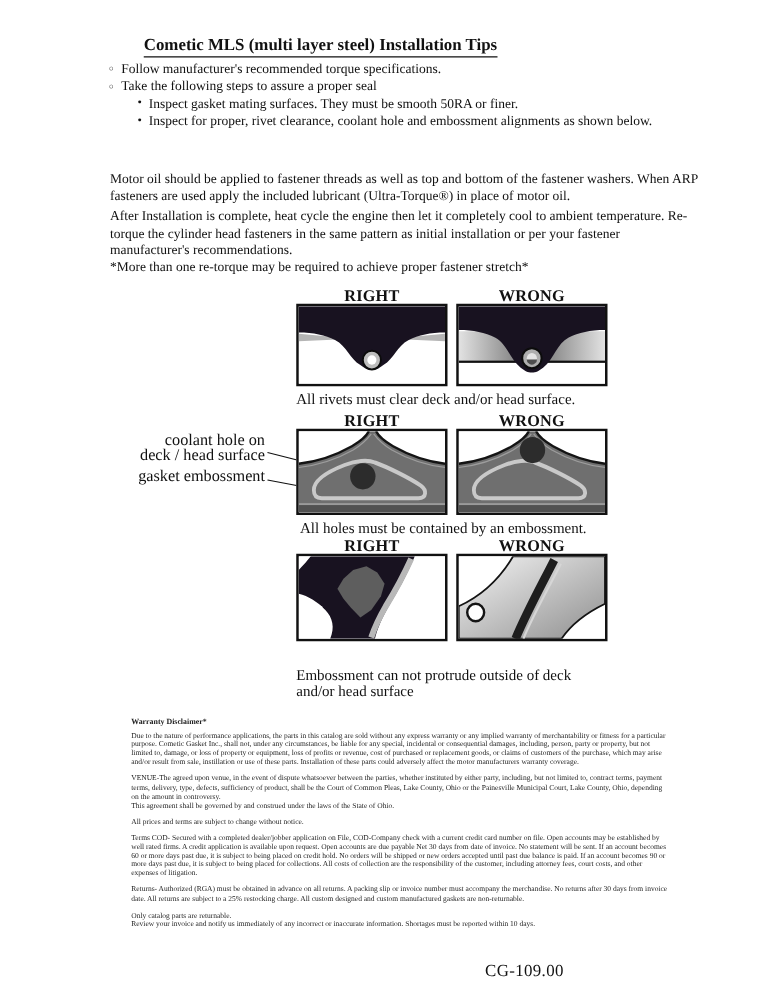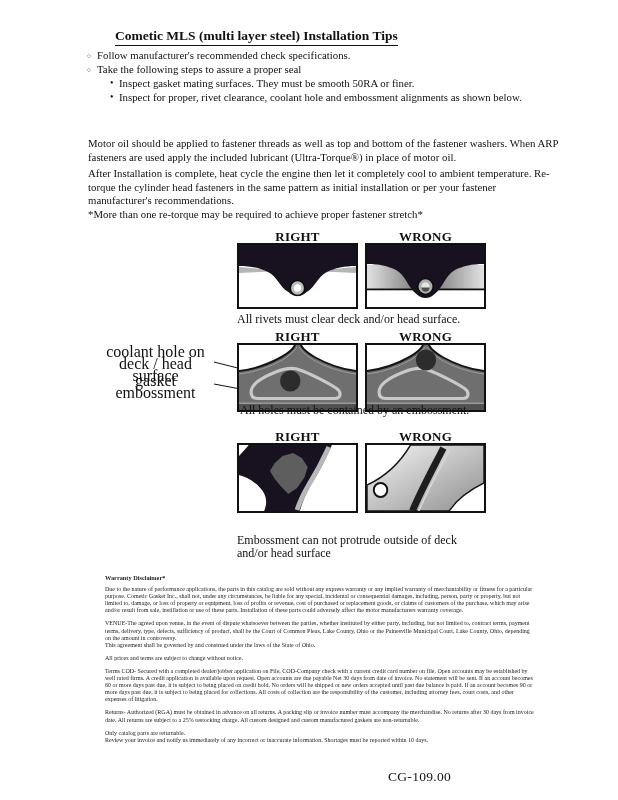--- a/index.html
+++ b/index.html
@@ -18,35 +18,35 @@
   .tip{position:relative;padding-left:9px;}
   .tip::before{content:"\25CB";position:absolute;left:-1px;top:1px;font-size:6.5px;}
   .subtip{position:relative;margin-left:22px;padding-left:9px;}
   .subtip::before{content:"\2022";position:absolute;left:0;top:0;font-size:10px;}
   .diesel-head{left:88px;top:120px;font-size:12.5px;font-weight:bold;}
   .para{left:88px;width:474px;font-size:10.8px;line-height:13.5px;}
   .fig-label{width:121px;text-align:center;font-size:13px;font-weight:600;letter-spacing:.2px;}
   .fig-box{width:121px;box-sizing:border-box;border:2px solid #111;background:#fff;}
   .fig-box svg{display:block;width:100%;height:100%;}
   .caption{font-size:12px;line-height:12.5px;}
-  .ann-label{width:113px;text-align:center;font-size:16px;line-height:12px;}
+  .ann-label{width:113px;text-align:right;font-size:13px;line-height:12px;}
   .legal{left:105px;top:574px;width:430px;font-size:6px;line-height:7.1px;color:#222;}
   .legal .lhead{font-weight:bold;margin-bottom:5px;font-size:6.3px;}
   .legal p{margin:0 0 6px 0;white-space:pre-line;}
   .page-code{left:388px;top:769px;font-size:13.5px;letter-spacing:.3px;}
 </style>
 </head>
 <body>
 
 <div class="page">
 
   <div class="abs title">Cometic MLS (multi layer steel) Installation Tips</div>
 
   <div class="abs tips">
-    <div class="tip">Follow manufacturer's recommended check specifications.</div>
+    <div class="tip">Follow manufacturer's recommended torque specifications.</div>
     <div class="tip">Take the following steps to assure a proper seal</div>
     <div class="subtip">Inspect gasket mating surfaces.  They must be smooth 50RA or finer.</div>
     <div class="subtip">Inspect for proper, rivet clearance, coolant hole and embossment alignments as shown below.</div>
   </div>
 
   <div class="abs para" style="top:167px;">After Installation is complete, heat cycle the engine then let it completely cool to ambient temperature. Re-torque the cylinder head fasteners in the same pattern as initial installation or per your fastener manufacturer's recommendations.</div>
   <div class="abs para" style="top:137px;">Motor oil should be applied to fastener threads as well as top and bottom of the fastener washers. When ARP fasteners are used apply the included lubricant (Ultra-Torque®) in place of motor oil.</div>
   <div class="abs para" style="top:208px;">*More than one re-torque may be required to achieve proper fastener stretch*</div>
 
   <div class="abs fig-label" style="left:237px;top:229px;">RIGHT</div>
@@ -118,21 +118,21 @@
       <path d="M0,29 C18,27 34,21 45,15 C53,10 57,6 60,2" stroke="#9d9d9d" stroke-width="1" fill="none"></path>
       <path d="M62,2 C65,6 69,10 77,15 C88,21 104,27 121,29" stroke="#9d9d9d" stroke-width="1" fill="none"></path>
       <path d="M0,26 C18,24 33,18 44,12 C52,7.5 56,4 58,0" stroke="#141414" stroke-width="2" fill="none"></path>
       <path d="M64,0 C66,4 70,7.5 78,12 C89,18 104,24 121,26" stroke="#141414" stroke-width="2" fill="none"></path>
       <path d="M12.5,47 C12.5,40 22,33 38,27 C47,23.5 57,22.5 63,25 C73,28.5 91,37 101,43.5 C106,47 106,53.5 99,53.5 L19,53.5 C14,53.5 12.5,51 12.5,47 Z" stroke="#c9c9c9" stroke-width="3.2" fill="none"></path>
       <circle cx="61" cy="15" r="10.5" fill="#2c2c2c"></circle>
       <rect x="0" y="57.5" width="121" height="1.6" fill="#9a9a9a"></rect>
       <rect x="0" y="59.1" width="121" height="5.9" fill="#515151"></rect>
     </svg>
   </div>
-  <div class="abs caption" style="left:240px;top:404px;">All holes must be contained by an embossment.</div>
+  <div class="abs caption" style="left:240px;top:416px;">All holes must be contained by an embossment.</div>
 
   <div class="abs fig-label" style="left:237px;top:429px;">RIGHT</div>
   <div class="abs fig-label" style="left:365px;top:429px;">WRONG</div>
 
   <div class="abs fig-box" style="left:237px;top:443px;height:70px;">
     <svg viewBox="0 0 121 66" preserveAspectRatio="none">
       <rect x="0" y="0" width="121" height="66" fill="#ffffff"></rect>
       <path d="M10,0 L96,0 C89,16 82,28 75,39 C69,49 65,58 63,66 L26,66 C30,57 28,49 22,43 C15,36 8,32 0,30 L0,11 C4,7 7,3.5 10,0 Z" fill="#181220"></path>
       <path d="M93,2 C86,17 79,29 72,40 C66,50 62,59 60,65" stroke="#b8b8b8" stroke-width="5" fill="none"></path>
       <polygon points="37,18 45,11 56,8 65,13 71,22 68,32 60,43 51,49 43,41 37,34 32,26" fill="#5e5e5e"></polygon>

